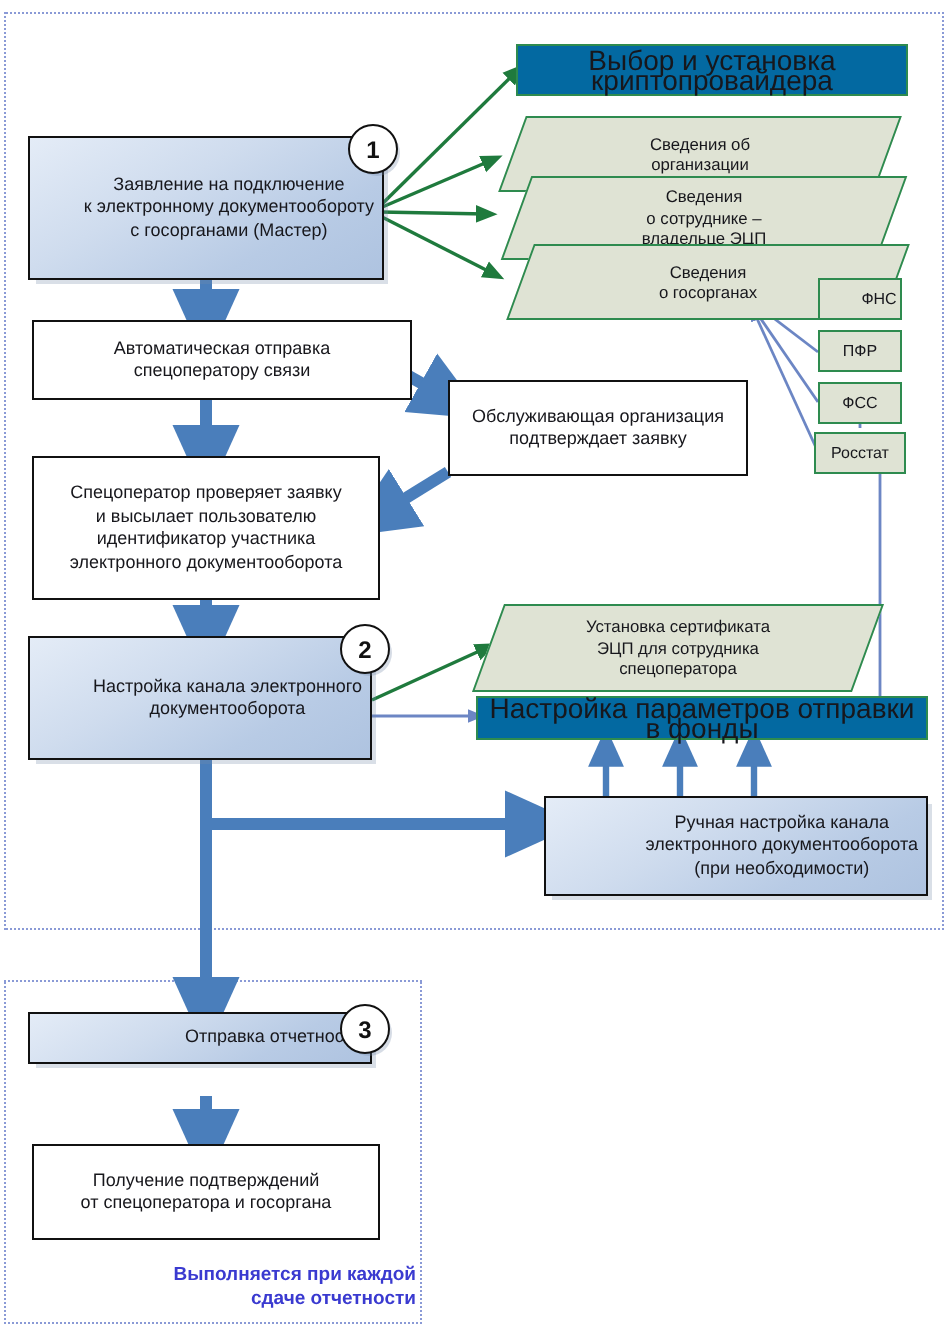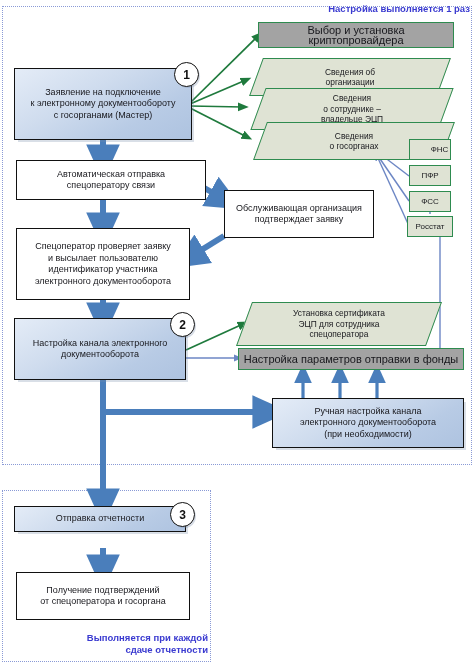--- a/index.html
+++ b/index.html
@@ -48,25 +48,26 @@
     padding:2px 4px;
   }
   .node.plain{
     background:#ffffff;
     border:1.6px solid #111111;
   }
   .node.blue{
     border:1.6px solid #111111;
     background:linear-gradient(150deg,#e4ecf7 0%,#cfdcee 38%,#b8cbe5 72%,#aec3e0 100%);
     box-shadow:3px 3px 0 -1px rgba(120,140,170,.28);
+    justify-content:flex-end;
   }
   .node.green-rect{
-    background:#a3a3a3;
+    background:#0369a1;
     border:1.6px solid #2e8b4f;
-    font-size:11px;
+    font-size:14px;
     line-height:10.5px;
   }
   .node.agency{
     background:#dfe3d4;
     border:1.6px solid #2e8b4f;
     font-size:8px;
     line-height:9px;
   }
 
   
@@ -162,21 +163,20 @@
     <line x1="409" y1="226" x2="377" y2="156" stroke="#6c86c4" stroke-width="1.4" marker-end="url(#bluehead-sm)"></line>
 
     <line x1="190" y1="103" x2="258" y2="36" stroke="#1f7a3d" stroke-width="1.7" marker-end="url(#greenhead)"></line>
     <line x1="190" y1="104" x2="246" y2="80" stroke="#1f7a3d" stroke-width="1.7" marker-end="url(#greenhead)"></line>
     <line x1="190" y1="106" x2="243" y2="107" stroke="#1f7a3d" stroke-width="1.7" marker-end="url(#greenhead)"></line>
     <line x1="190" y1="108" x2="247" y2="137" stroke="#1f7a3d" stroke-width="1.7" marker-end="url(#greenhead)"></line>
 
     <line x1="186" y1="350" x2="243" y2="324" stroke="#1f7a3d" stroke-width="1.7" marker-end="url(#greenhead)"></line>
   </svg>
 
-  <div class="caption" style="left:300px;top:3px;width:170px;">Настройка выполняется 1 раз</div>
 
   <div class="caption" style="left:40px;top:632px;width:168px;">Выполняется при каждой
 сдаче отчетности</div>
 
   <div class="node blue" style="left:14px;top:68px;width:178px;height:72px;">
     <span>Заявление на подключение
 к электронному документообороту
 с  госорганами   (Мастер)</span>
   </div>
   <div class="badge" style="left:174px;top:62px;">

